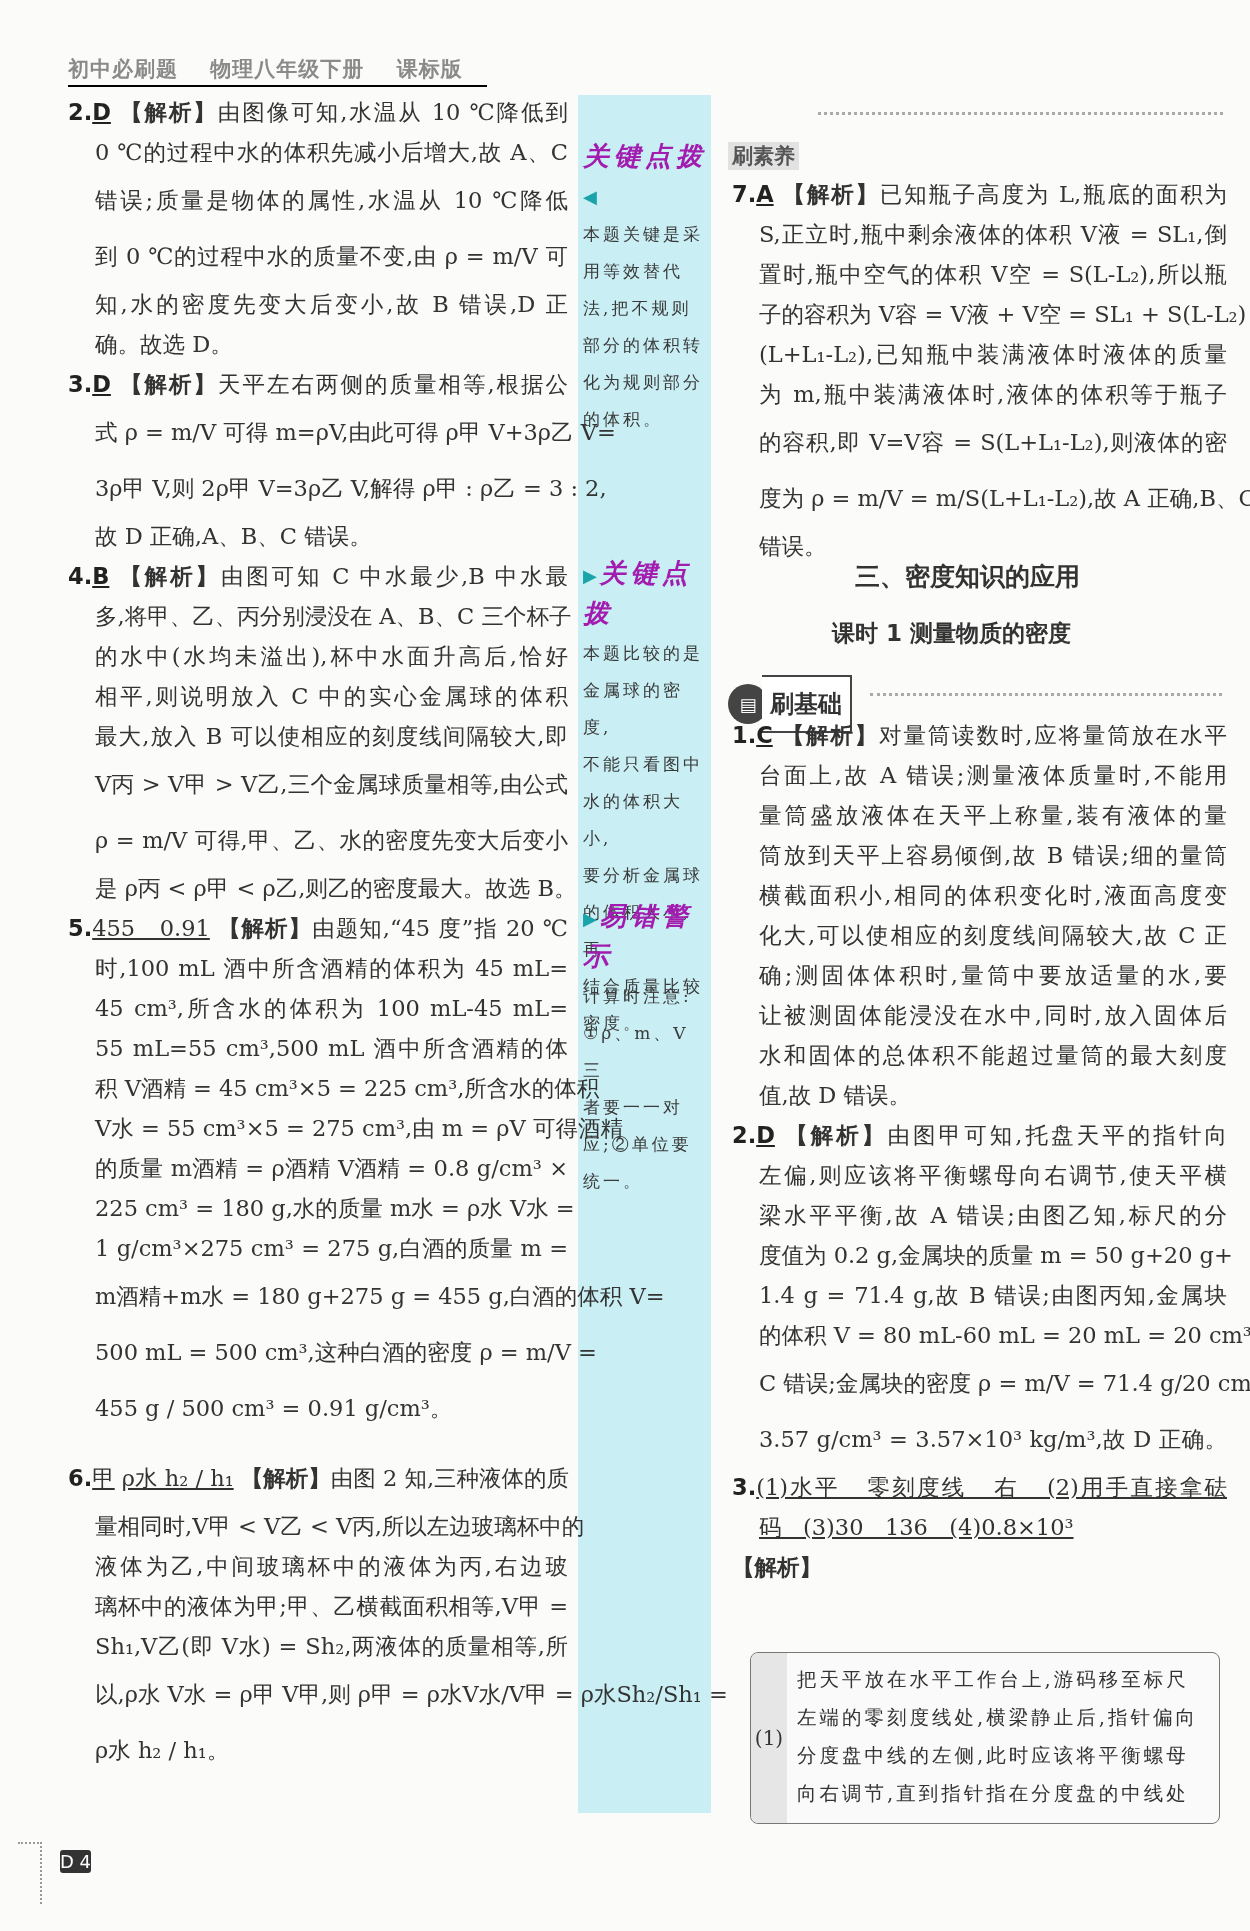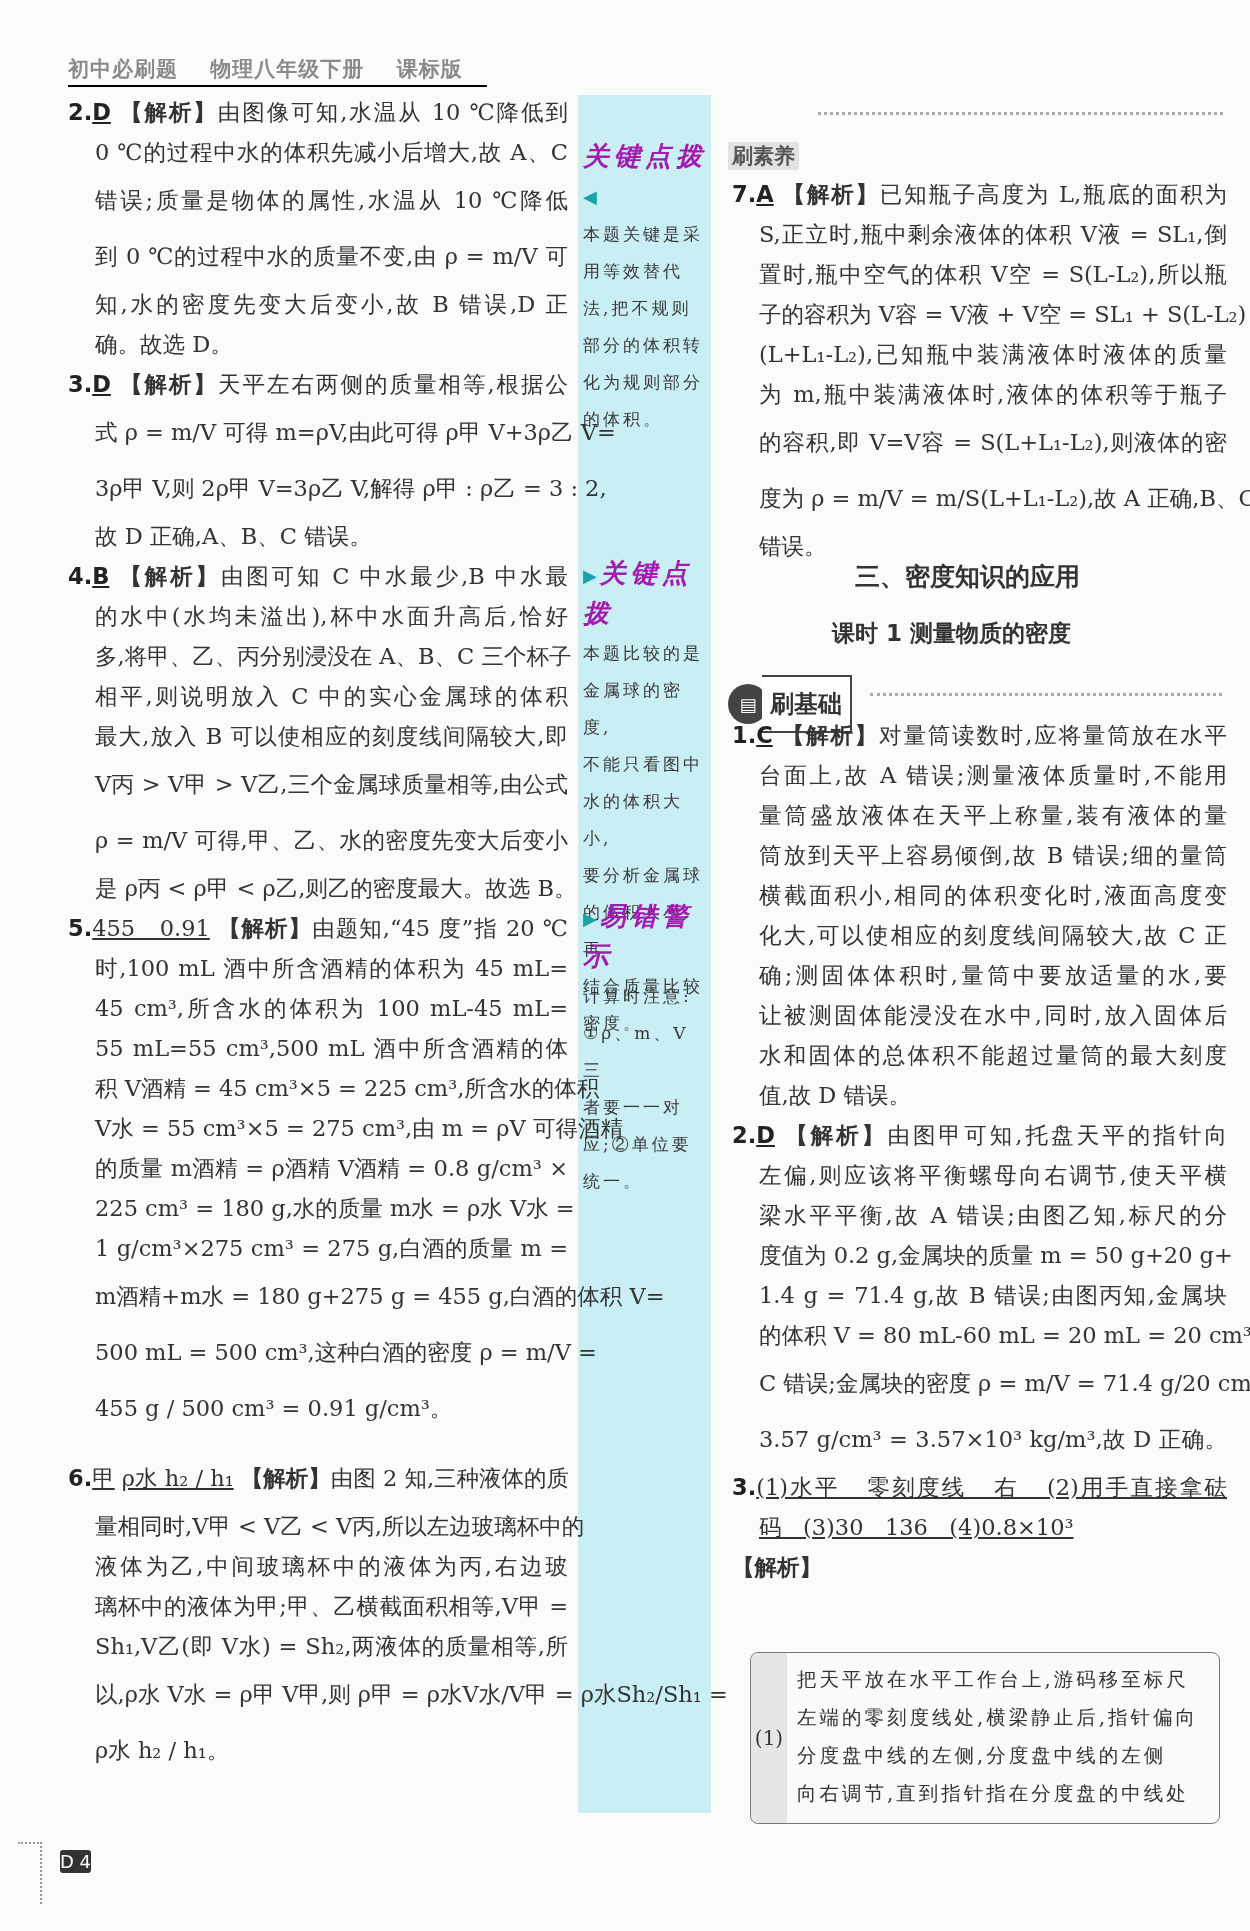--- a/index.html
+++ b/index.html
@@ -81,22 +81,22 @@
     <div class="line">
       <span class="qnum">3.</span><span class="ans">D</span>&nbsp;<span class="tag">【解析】</span><span>天平左右两侧的质量相等,根据公</span>
     </div>
     <div class="line indent tall">式 ρ = m/V 可得 m=ρV,由此可得 ρ甲 V+3ρ乙 V=</div>
     <div class="line indent tall">3ρ甲 V,则 2ρ甲 V=3ρ乙 V,解得 ρ甲 : ρ乙 = 3 : 2,</div>
     <div class="line indent noj">故 D 正确,A、B、C 错误。</div>
 
     <div class="line">
       <span class="qnum">4.</span><span class="ans">B</span>&nbsp;<span class="tag">【解析】</span><span>由图可知 C 中水最少,B 中水最</span>
     </div>
+    <div class="line indent">多,将甲、乙、丙分别浸没在 A、B、C 三个杯子</div>
     <div class="line indent">的水中(水均未溢出),杯中水面升高后,恰好</div>
-    <div class="line indent">多,将甲、乙、丙分别浸没在 A、B、C 三个杯子</div>
     <div class="line indent">相平,则说明放入 C 中的实心金属球的体积</div>
     <div class="line indent">最大,放入 B 可以使相应的刻度线间隔较大,即</div>
     <div class="line indent tall">V丙 &gt; V甲 &gt; V乙,三个金属球质量相等,由公式</div>
     <div class="line indent tall">ρ = m/V 可得,甲、乙、水的密度先变大后变小</div>
     <div class="line indent noj">是 ρ丙 &lt; ρ甲 &lt; ρ乙,则乙的密度最大。故选 B。</div>
 
     <div class="line">
       <span class="qnum">5.</span><span class="ul" style="white-space:pre">455   0.91</span>&nbsp;<span class="tag">【解析】</span><span>由题知,“45 度”指 20 ℃</span>
     </div>
     <div class="line indent">时,100 mL 酒中所含酒精的体积为 45 mL=</div>
@@ -209,20 +209,20 @@
     </div>
     <div class="line indent noj"><span class="ul" style="white-space:pre">码   (3)30   136   (4)0.8×10³</span></div>
     <div class="line noj"><span class="tag">【解析】</span></div>
   </div>
 
   <div class="box">
     <div class="lbl">(1)</div>
     <div class="content">
       <div>把天平放在水平工作台上,游码移至标尺</div>
       <div>左端的零刻度线处,横梁静止后,指针偏向</div>
-      <div>分度盘中线的左侧,分度盘中线的左侧</div>
+      <div>分度盘中线的左侧,此时应该将平衡螺母</div>
       <div>向右调节,直到指针指在分度盘的中线处</div>
     </div>
   </div>
 
   <div class="footer-dots"></div>
   <div class="footer">D 4</div>
 </div>
 
 </body></html>

